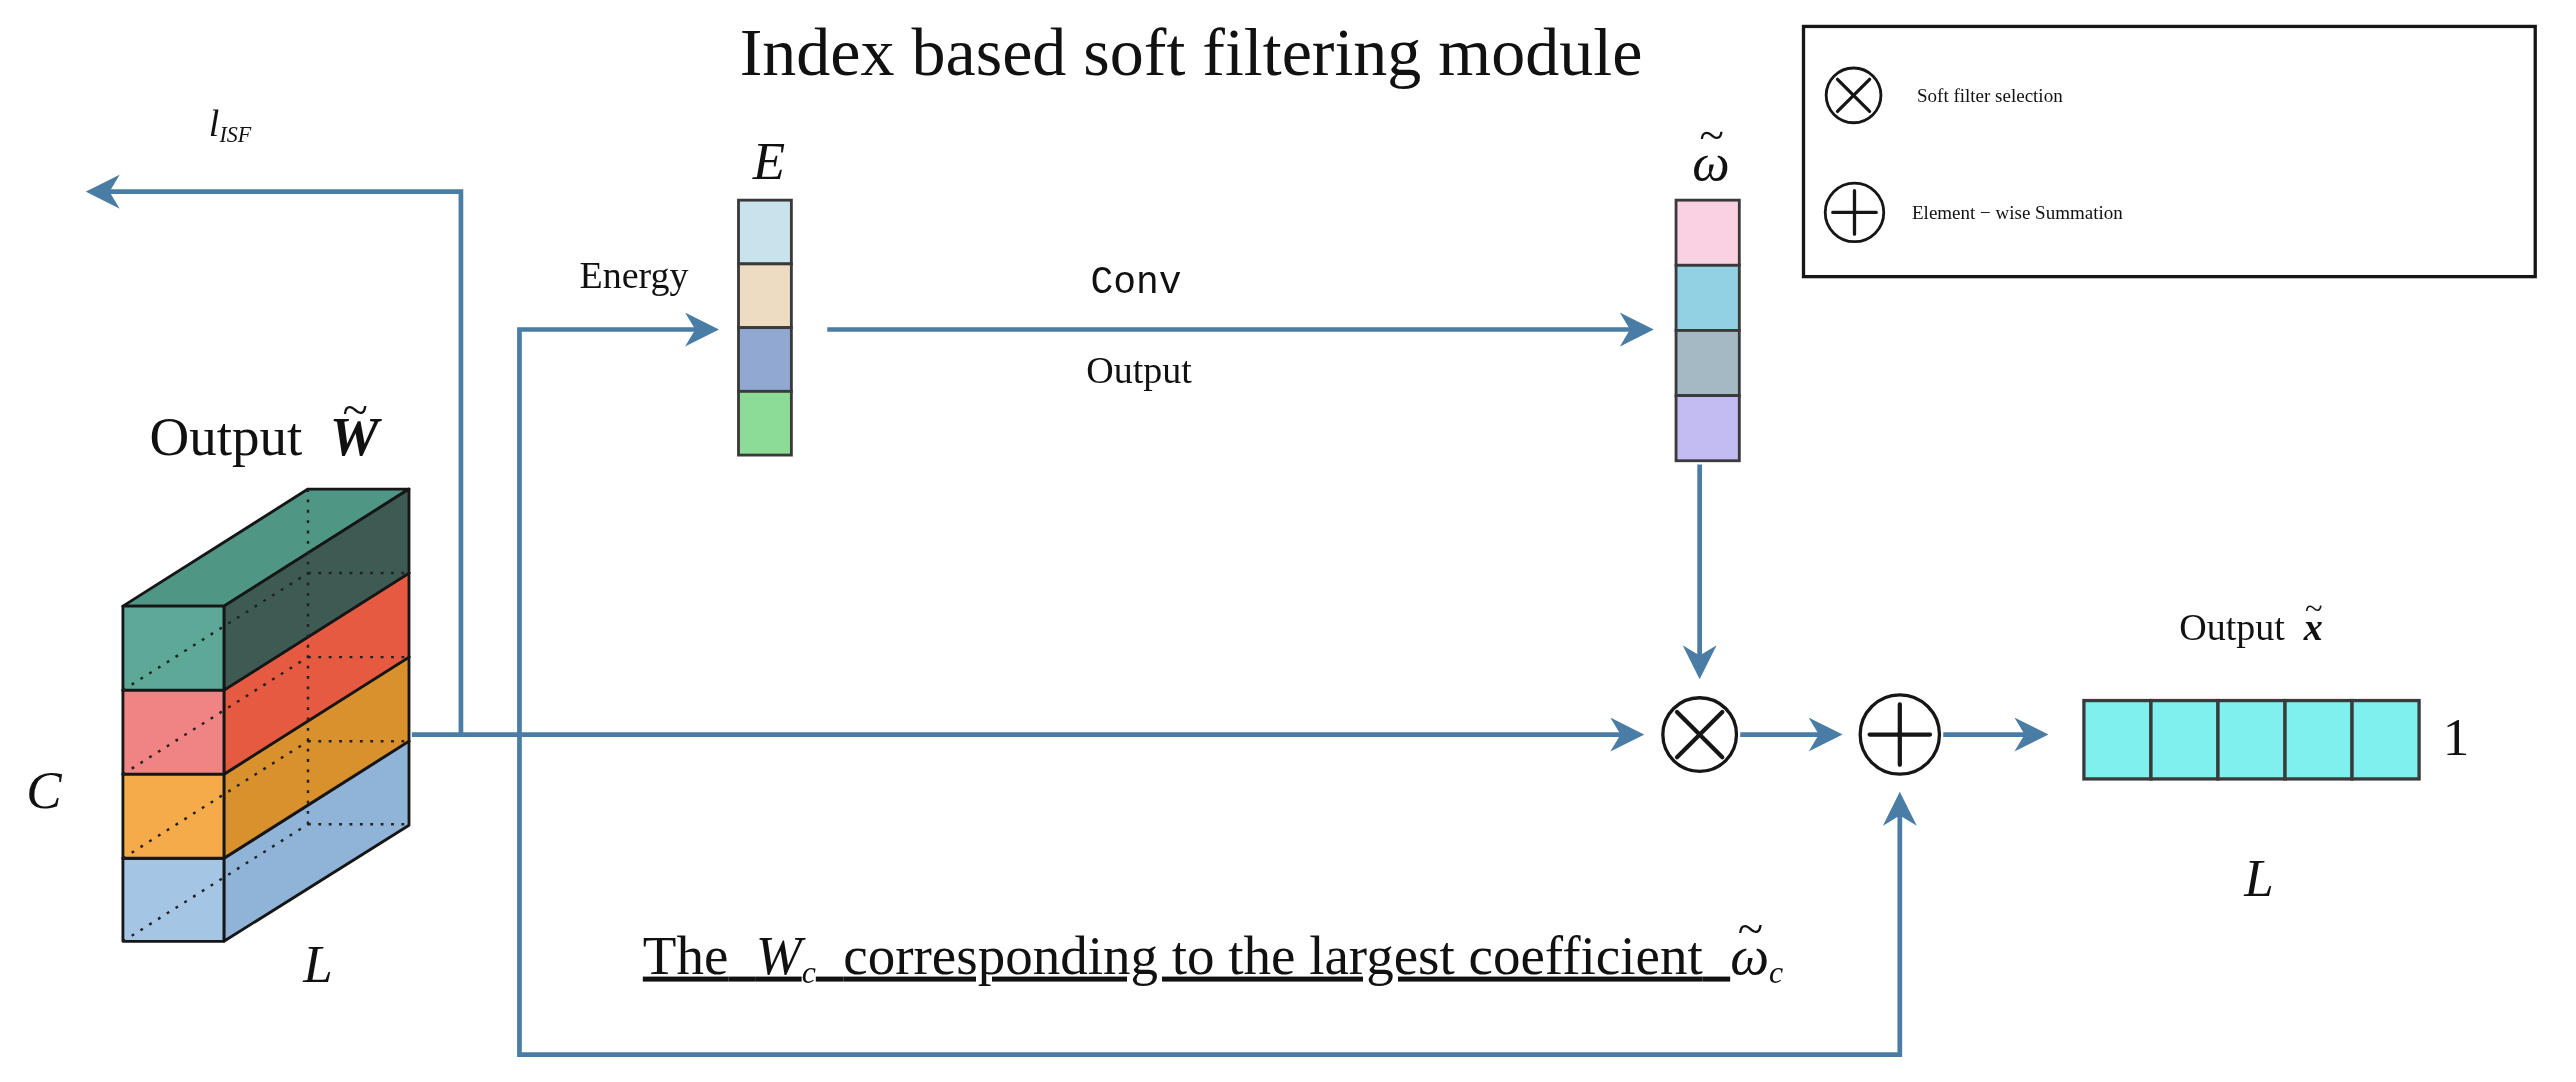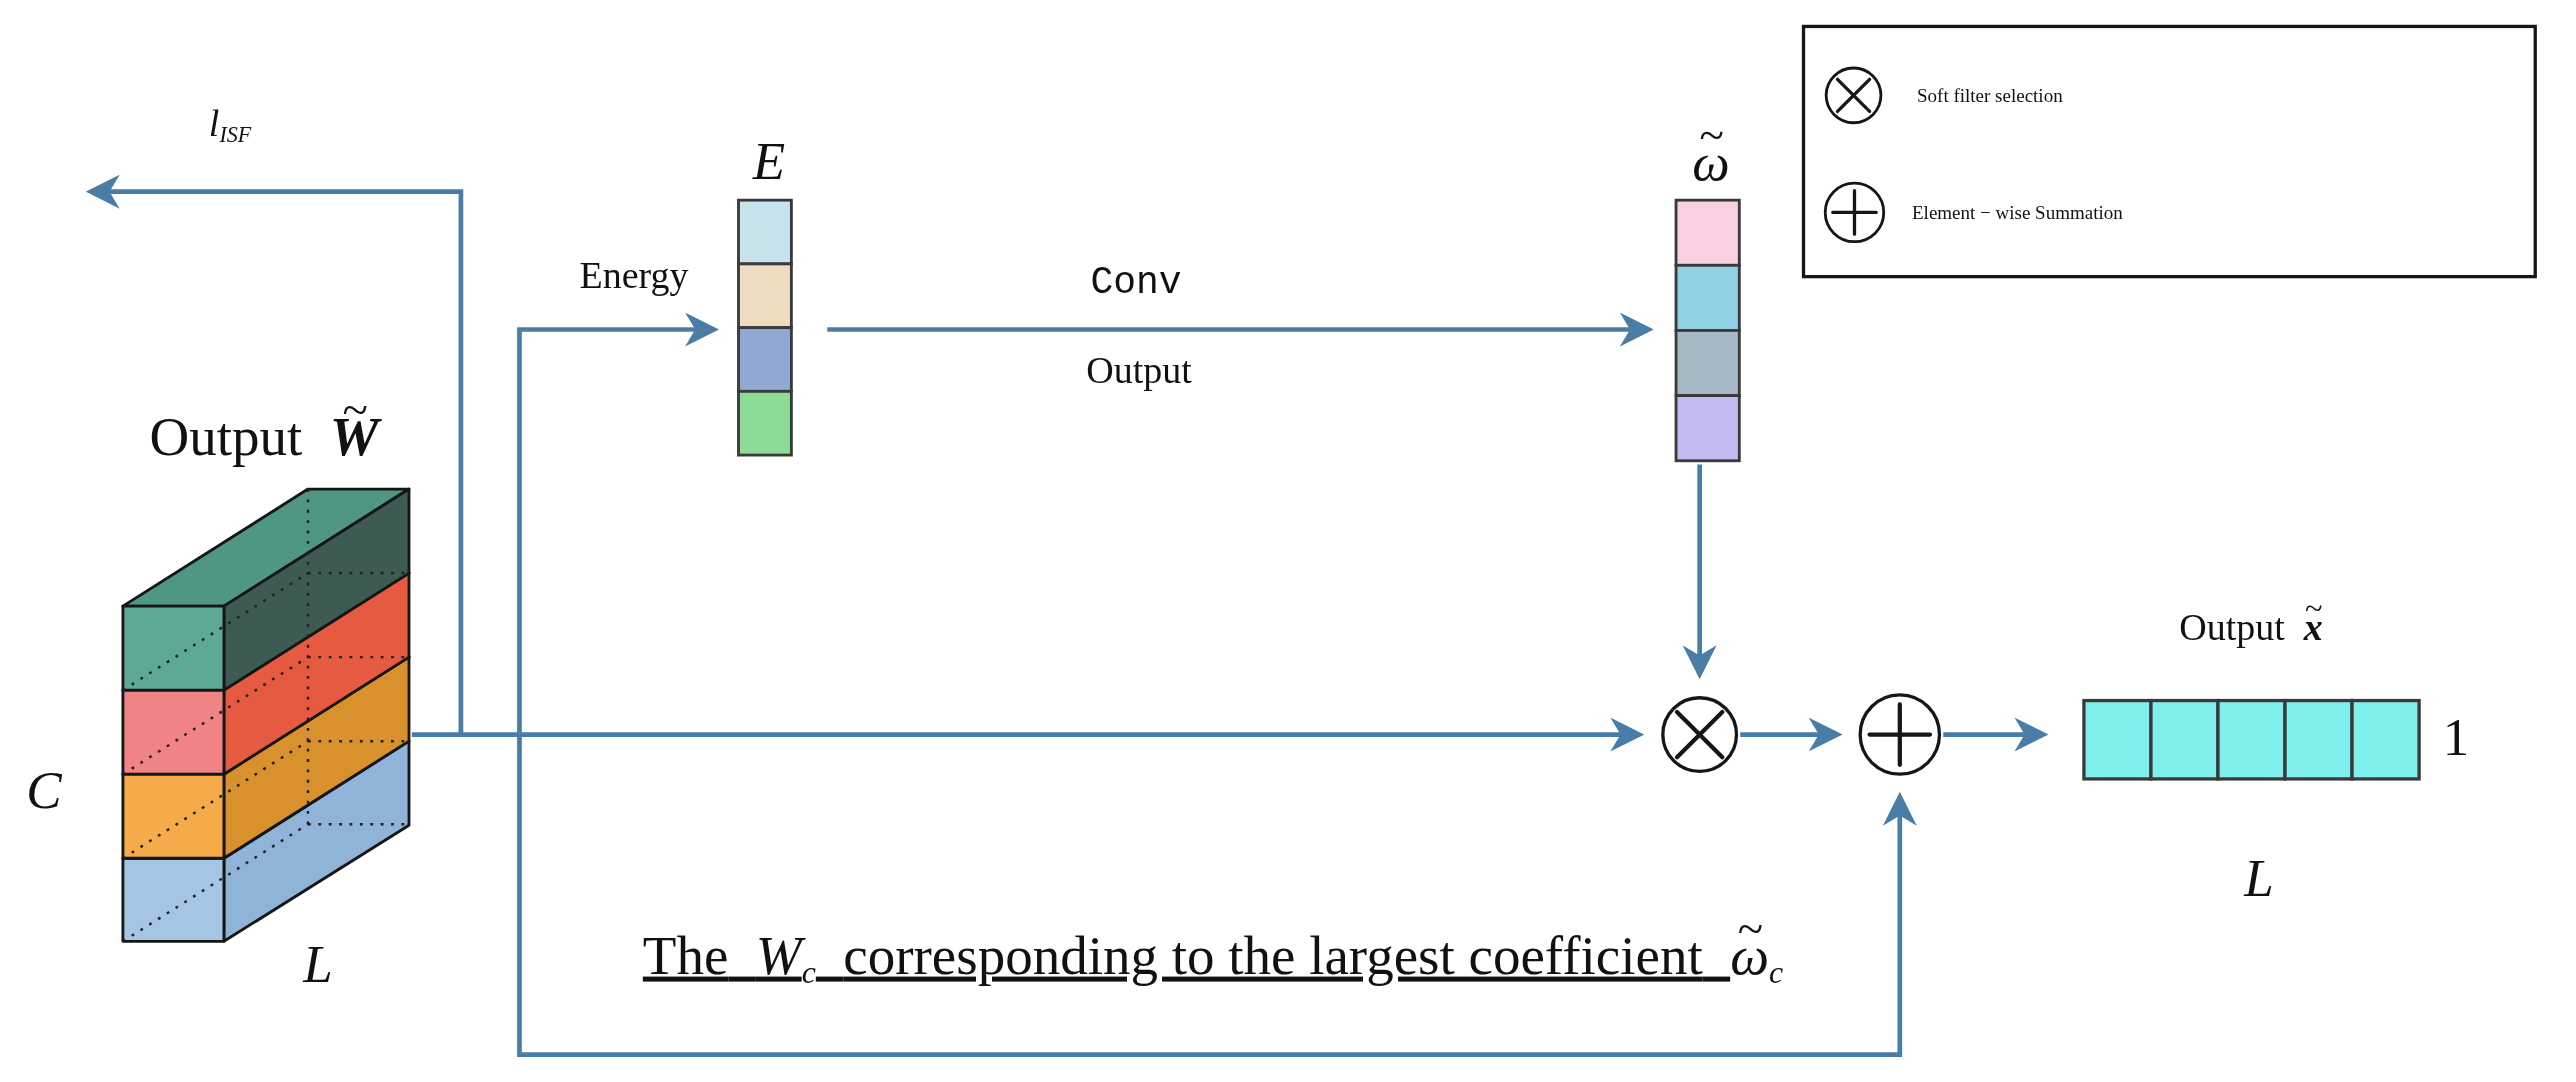--- a/index.html
+++ b/index.html
@@ -117,20 +117,23 @@
 
     <g>
       <rect class="legendbox" x="1910" y="28" width="775" height="265"></rect>
       <circle class="circ" cx="1963" cy="101" r="29" style="stroke-width:3;"></circle>
       <path class="symthin" d="M1946,84 L1980,118 M1980,84 L1946,118"></path>
       <circle class="circ" cx="1964" cy="225" r="31" style="stroke-width:3;"></circle>
       <path class="symthin" d="M1941,225 H1987 M1964,202 V248"></path>
     </g>
   </svg>
 
+  <div class="lbl title" style="left:1191px; top:52px;">
+    <span>Index based soft filtering module</span>
+  </div>
 
   <div class="lbl-left legend-text" style="left:1917px; top:95px;">
     <span>Soft filter selection</span>
   </div>
   <div class="lbl-left legend-text" style="left:1912px; top:212px;">
     <span>Element − wise Summation</span>
   </div>
 
   <div class="lbl mid" style="left:230px; top:125px;">
     <span class="ital">l</span><span class="sub">ISF</span>

